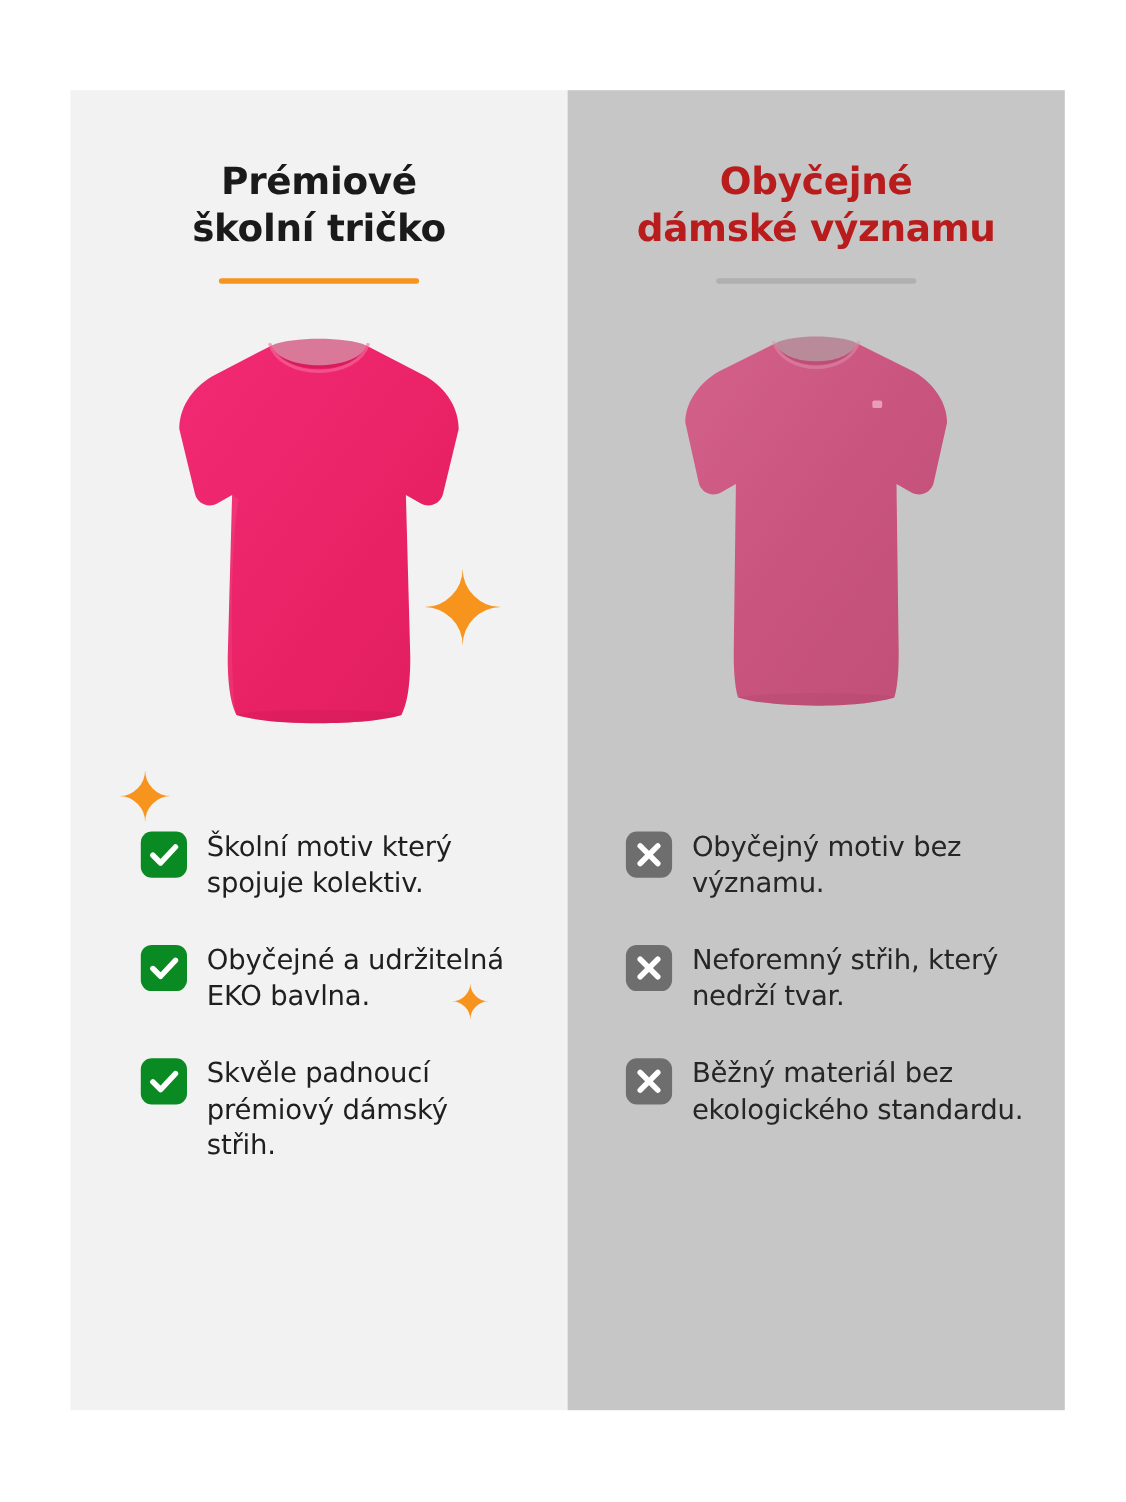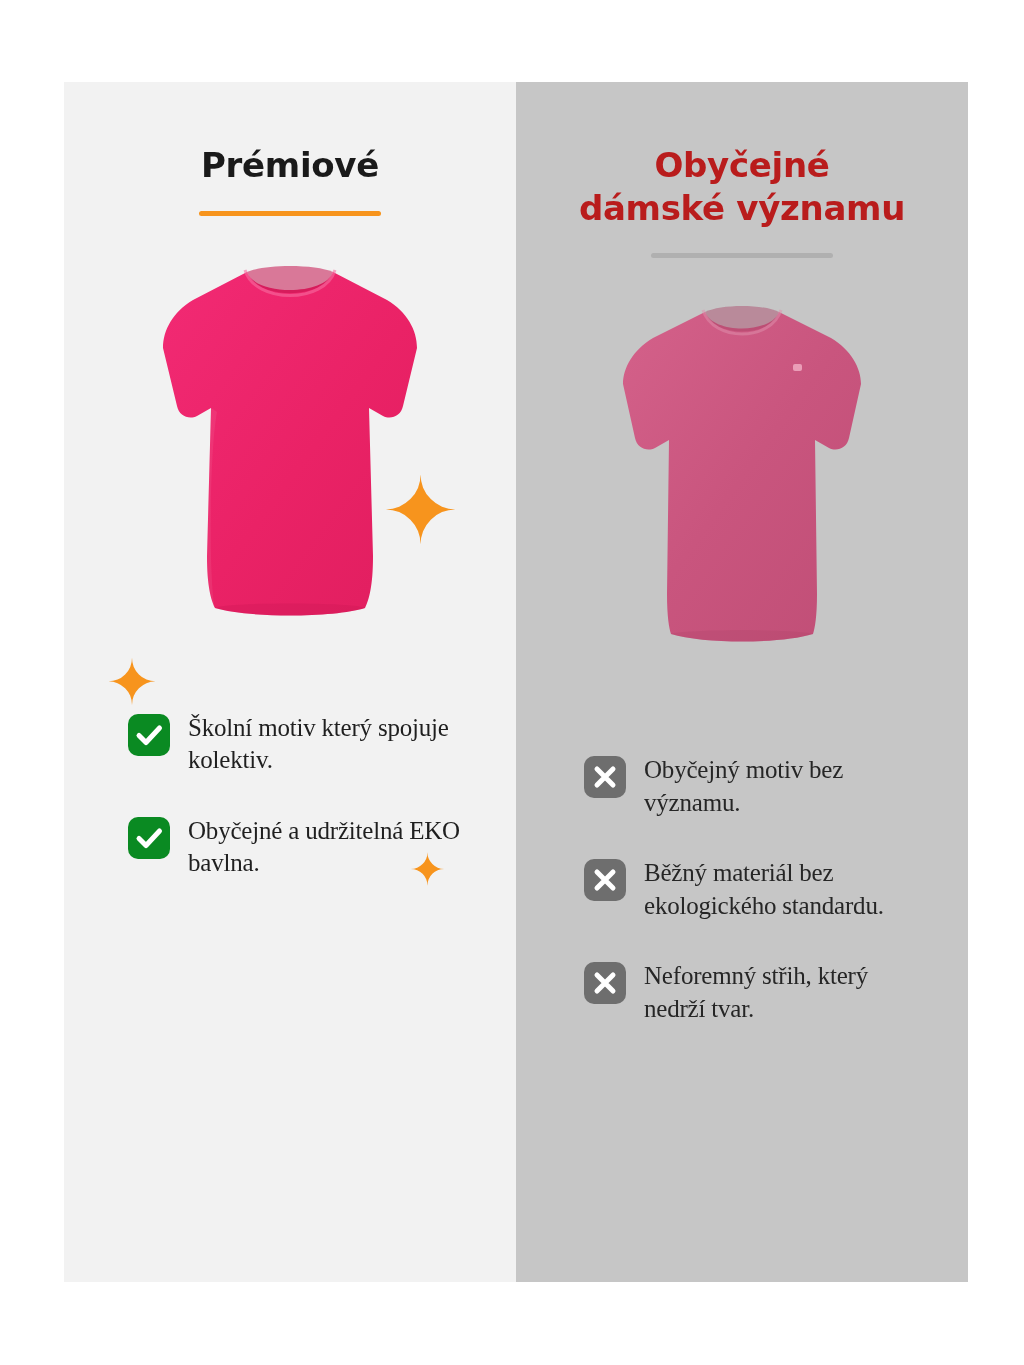--- a/index.html
+++ b/index.html
@@ -76,21 +76,21 @@
   }
   .spark-1 { left: 318px; top: 222px; font-size: 92px; }
   .spark-2 { left: 42px;  top: 408px; font-size: 62px; }
   .spark-3 { left: 345px; top: 604px; font-size: 44px; }
 
   
   .features {
     margin-top: 38px;
     padding: 0 42px 0 64px;
   }
-  .col-right .features { padding: 0 36px 0 68px; }
+  .col-right .features { padding: 0 36px 0 53px; }
 
   .feat {
     display: flex;
     align-items: flex-start;
     margin-bottom: 38px;
   }
   .badge {
     flex: 0 0 auto;
     width: 42px;
     height: 42px;
@@ -102,33 +102,33 @@
   .badge-ok  { background: #0a8a22; }
   .badge-no  { background: #6e6e6e; }
 
   .badge svg { display: block; }
 
   .feat-text {
     font-size: 25px;
     line-height: 1.3;
     color: #1f1f1f;
     letter-spacing: -0.2px;
-    font-family: Liberation Serif, serif;
   }
   .col-right .feat-text { color: #262626; }
 </style>
 </head>
 <body>
 
 <div class="board">
 
   <div class="col col-left">
 
     <h2 class="heading heading-left">
       <span>Prémiové</span><br>
+      <span>školní tričko</span>
     </h2>
     <div class="rule rule-left"></div>
 
     <div class="shirt-area">
 
       <span class="sparkle spark-1">✦</span>
       <span class="sparkle spark-2">✦</span>
       <span class="sparkle spark-3">✦</span>
 
       <div class="shirt-wrap">
@@ -181,20 +181,28 @@
 
       <div class="feat">
         <span class="badge badge-ok">
           <svg width="42" height="42" viewBox="0 0 42 42">
             <path d="M11 21.5 L18 28.5 L31.5 14" fill="none" stroke="#ffffff" stroke-width="5" stroke-linecap="round" stroke-linejoin="round"></path>
           </svg>
         </span>
         <span class="feat-text">Obyčejné a udržitelná EKO bavlna.</span>
       </div>
 
+      <div class="feat">
+        <span class="badge badge-ok">
+          <svg width="42" height="42" viewBox="0 0 42 42">
+            <path d="M11 21.5 L18 28.5 L31.5 14" fill="none" stroke="#ffffff" stroke-width="5" stroke-linecap="round" stroke-linejoin="round"></path>
+          </svg>
+        </span>
+        <span class="feat-text">Skvěle padnoucí prémiový dámský střih.</span>
+      </div>
 
     </div>
   </div>
 
   <div class="col col-right">
 
     <h2 class="heading heading-right">
       <span>Obyčejné</span><br>
       <span>dámské významu</span>
     </h2>
@@ -245,28 +253,28 @@
         </span>
         <span class="feat-text">Obyčejný motiv bez významu.</span>
       </div>
 
       <div class="feat">
         <span class="badge badge-no">
           <svg width="42" height="42" viewBox="0 0 42 42">
             <path d="M13 13 L29 29 M29 13 L13 29" fill="none" stroke="#ffffff" stroke-width="5" stroke-linecap="round"></path>
           </svg>
         </span>
+        <span class="feat-text">Neforemný střih, který nedrží tvar.</span>
+      </div>
+
+      <div class="feat">
+        <span class="badge badge-no">
+          <svg width="42" height="42" viewBox="0 0 42 42">
+            <path d="M13 13 L29 29 M29 13 L13 29" fill="none" stroke="#ffffff" stroke-width="5" stroke-linecap="round"></path>
+          </svg>
+        </span>
         <span class="feat-text">Běžný materiál bez ekologického standardu.</span>
       </div>
 
-      <div class="feat">
-        <span class="badge badge-no">
-          <svg width="42" height="42" viewBox="0 0 42 42">
-            <path d="M13 13 L29 29 M29 13 L13 29" fill="none" stroke="#ffffff" stroke-width="5" stroke-linecap="round"></path>
-          </svg>
-        </span>
-        <span class="feat-text">Neforemný střih, který nedrží tvar.</span>
-      </div>
-
     </div>
   </div>
 
 </div>
 
 </body></html>

